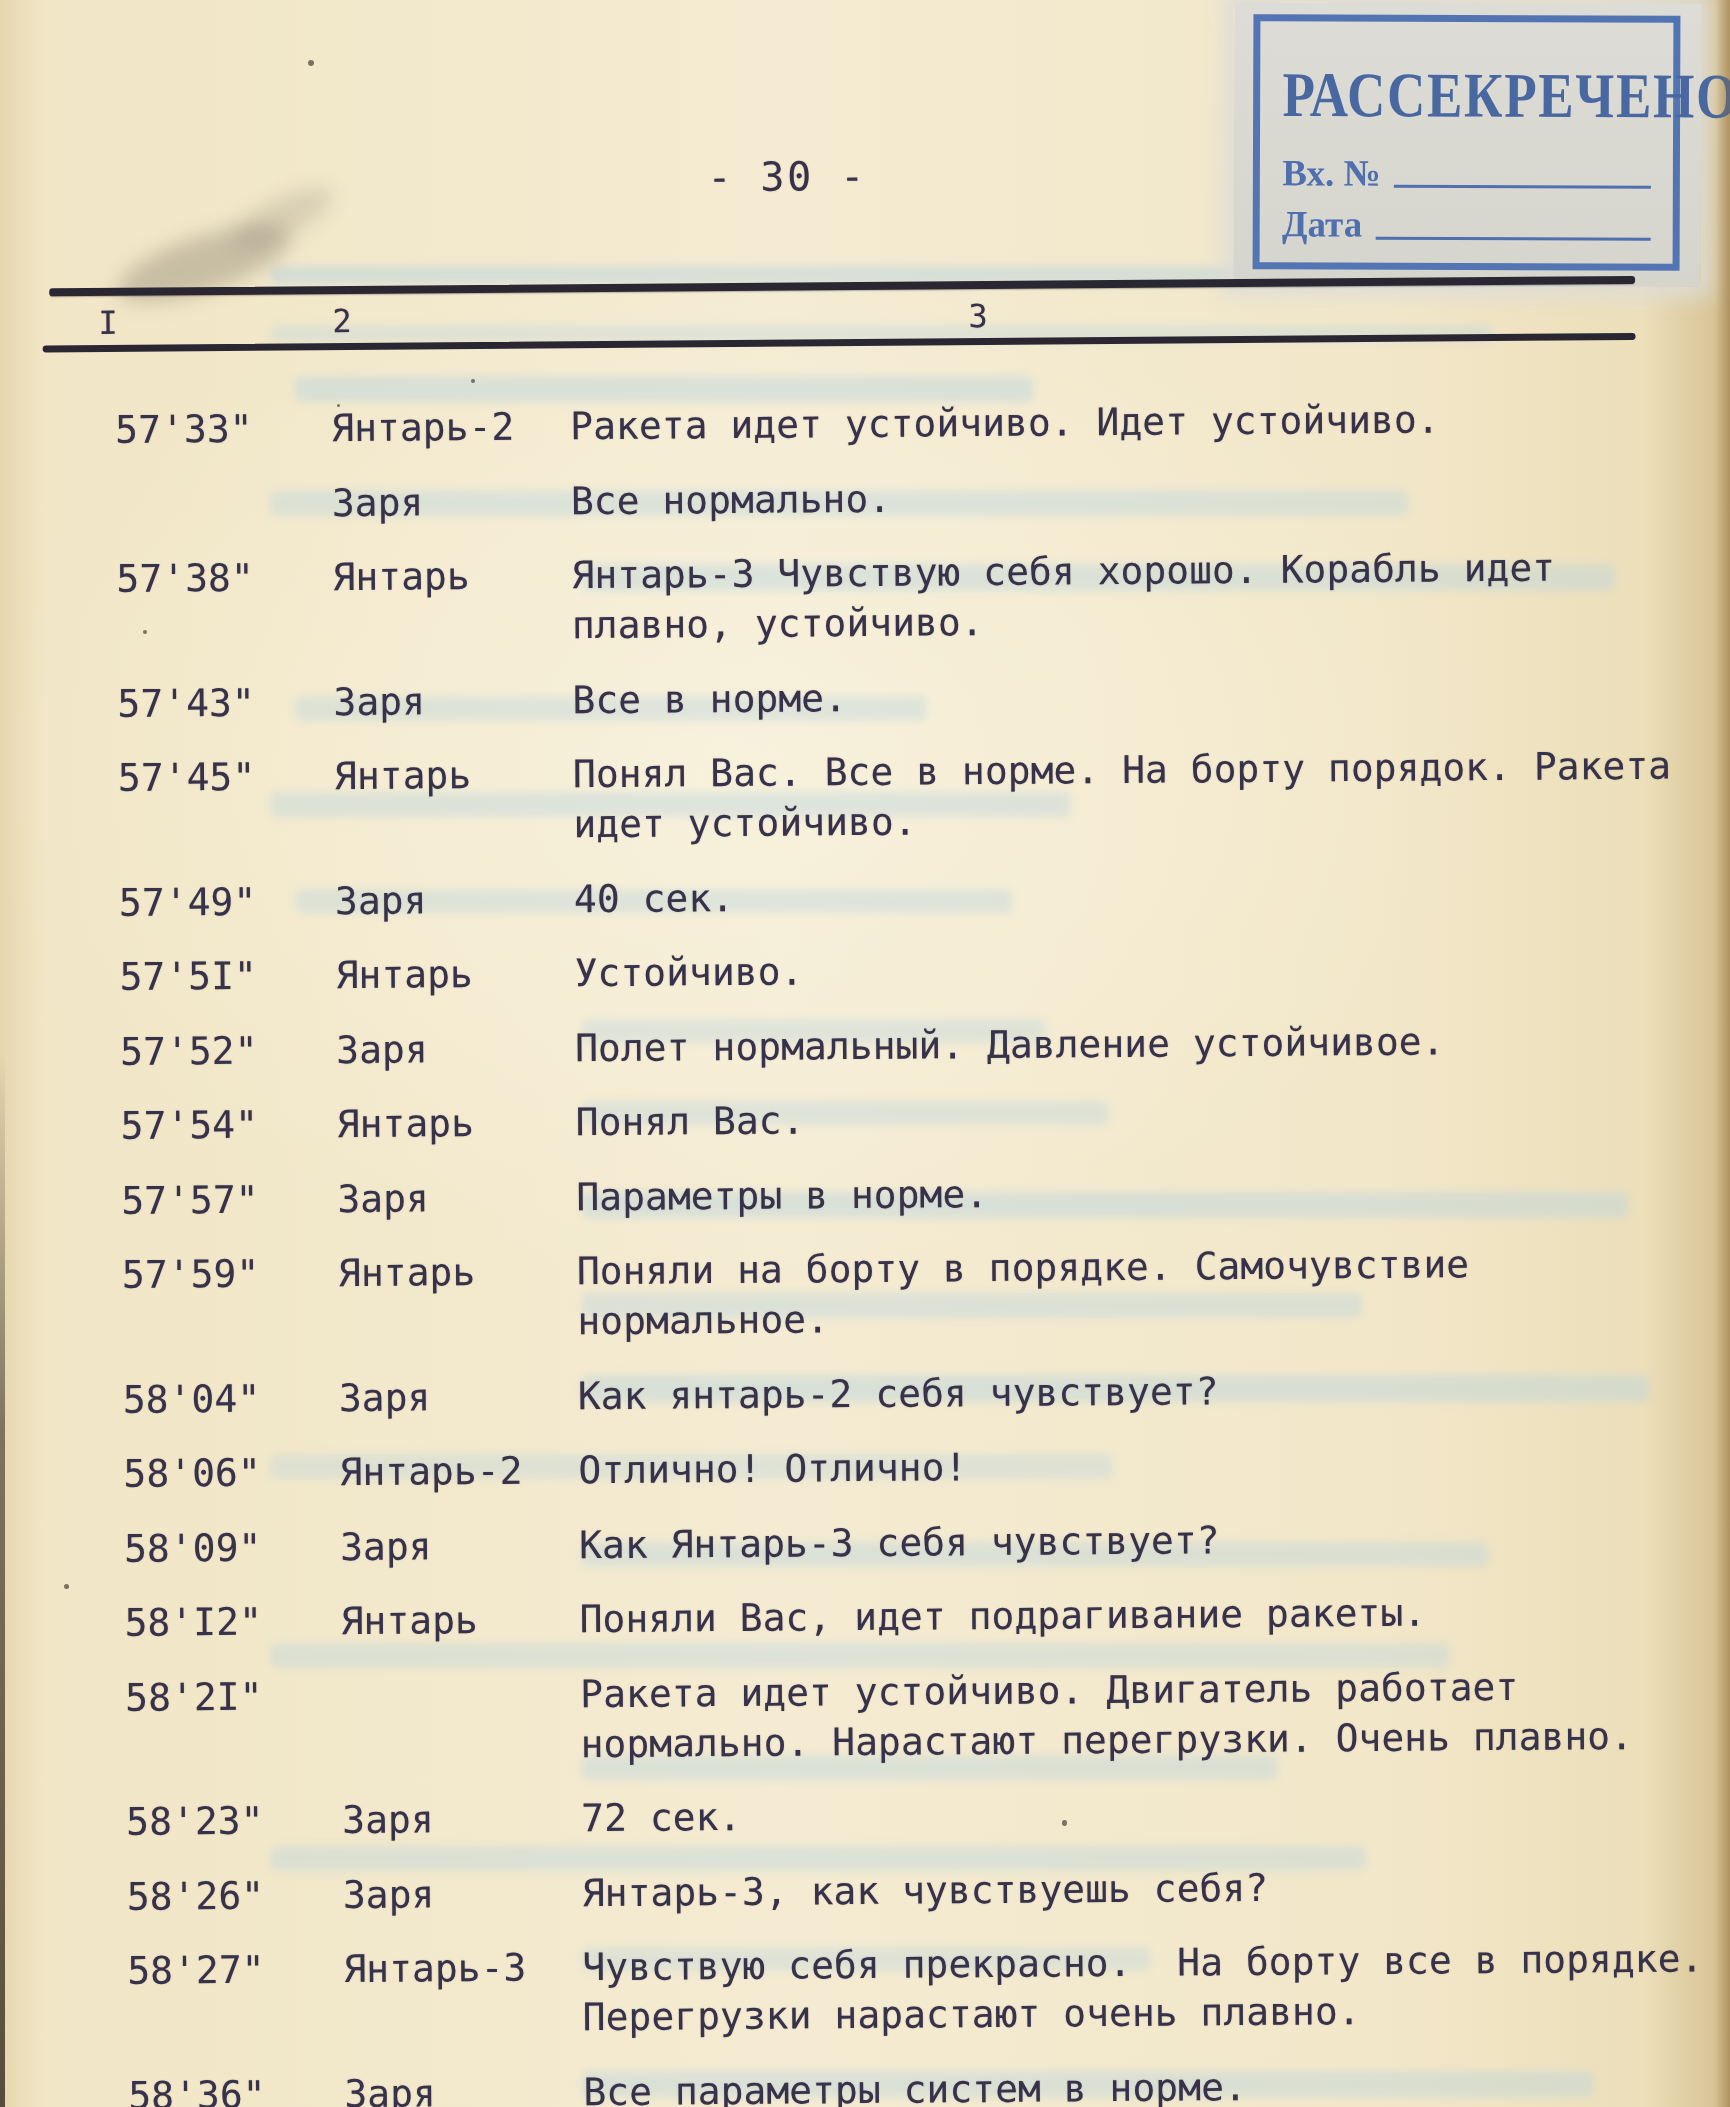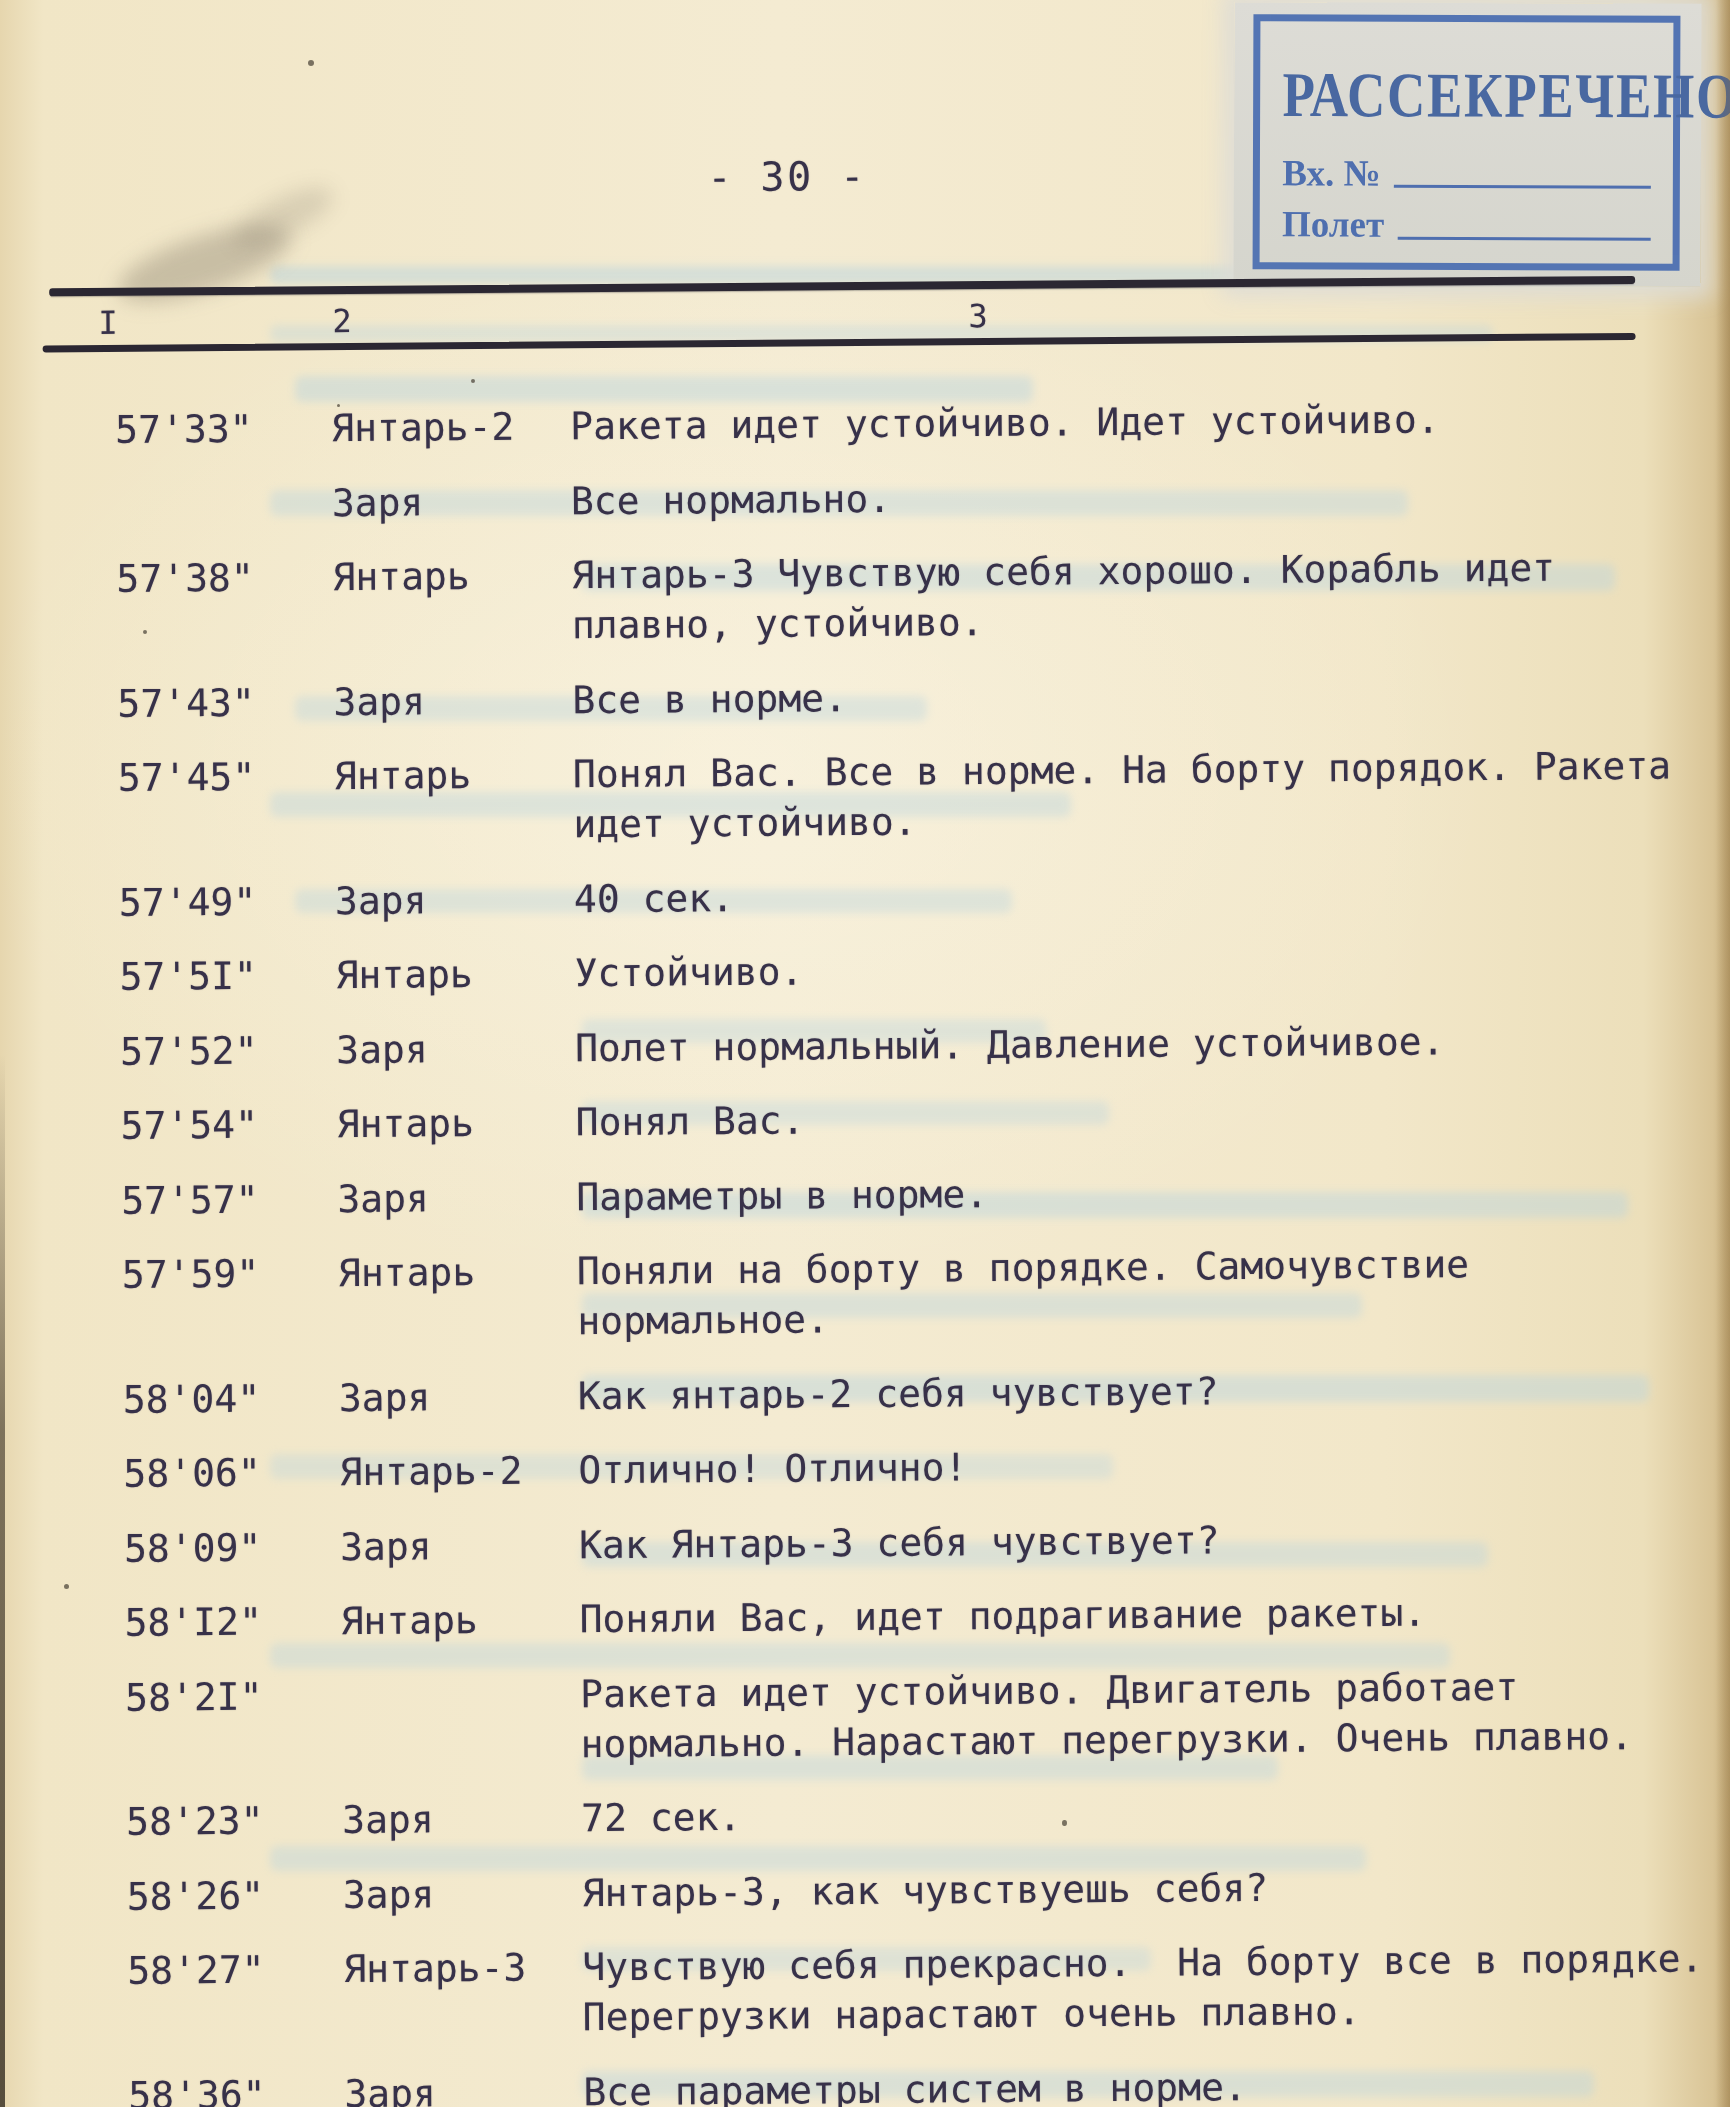--- a/index.html
+++ b/index.html
@@ -82,21 +82,21 @@
   <div class="smudge" style="left:228px;top:198px;width:110px;height:38px;transform:rotate(-26deg);opacity:.6;"></div>
 
   <div class="stamp-patch">
     <div class="stamp">
       <div class="stamp-title">РАССЕКРЕЧЕНО</div>
       <div class="stamp-field">
         <span class="stamp-label">Вх. №</span>
         <span class="stamp-line"></span>
       </div>
       <div class="stamp-field second">
-        <span class="stamp-label">Полет</span>
+        <span class="stamp-label">Дата</span>
         <span class="stamp-line"></span>
       </div>
     </div>
   </div>
 
   <div class="typed">
     <div class="page-number">- 30 -</div>
 
     <div class="rule rule-top"></div>
     <span class="col-head h1">I</span>

